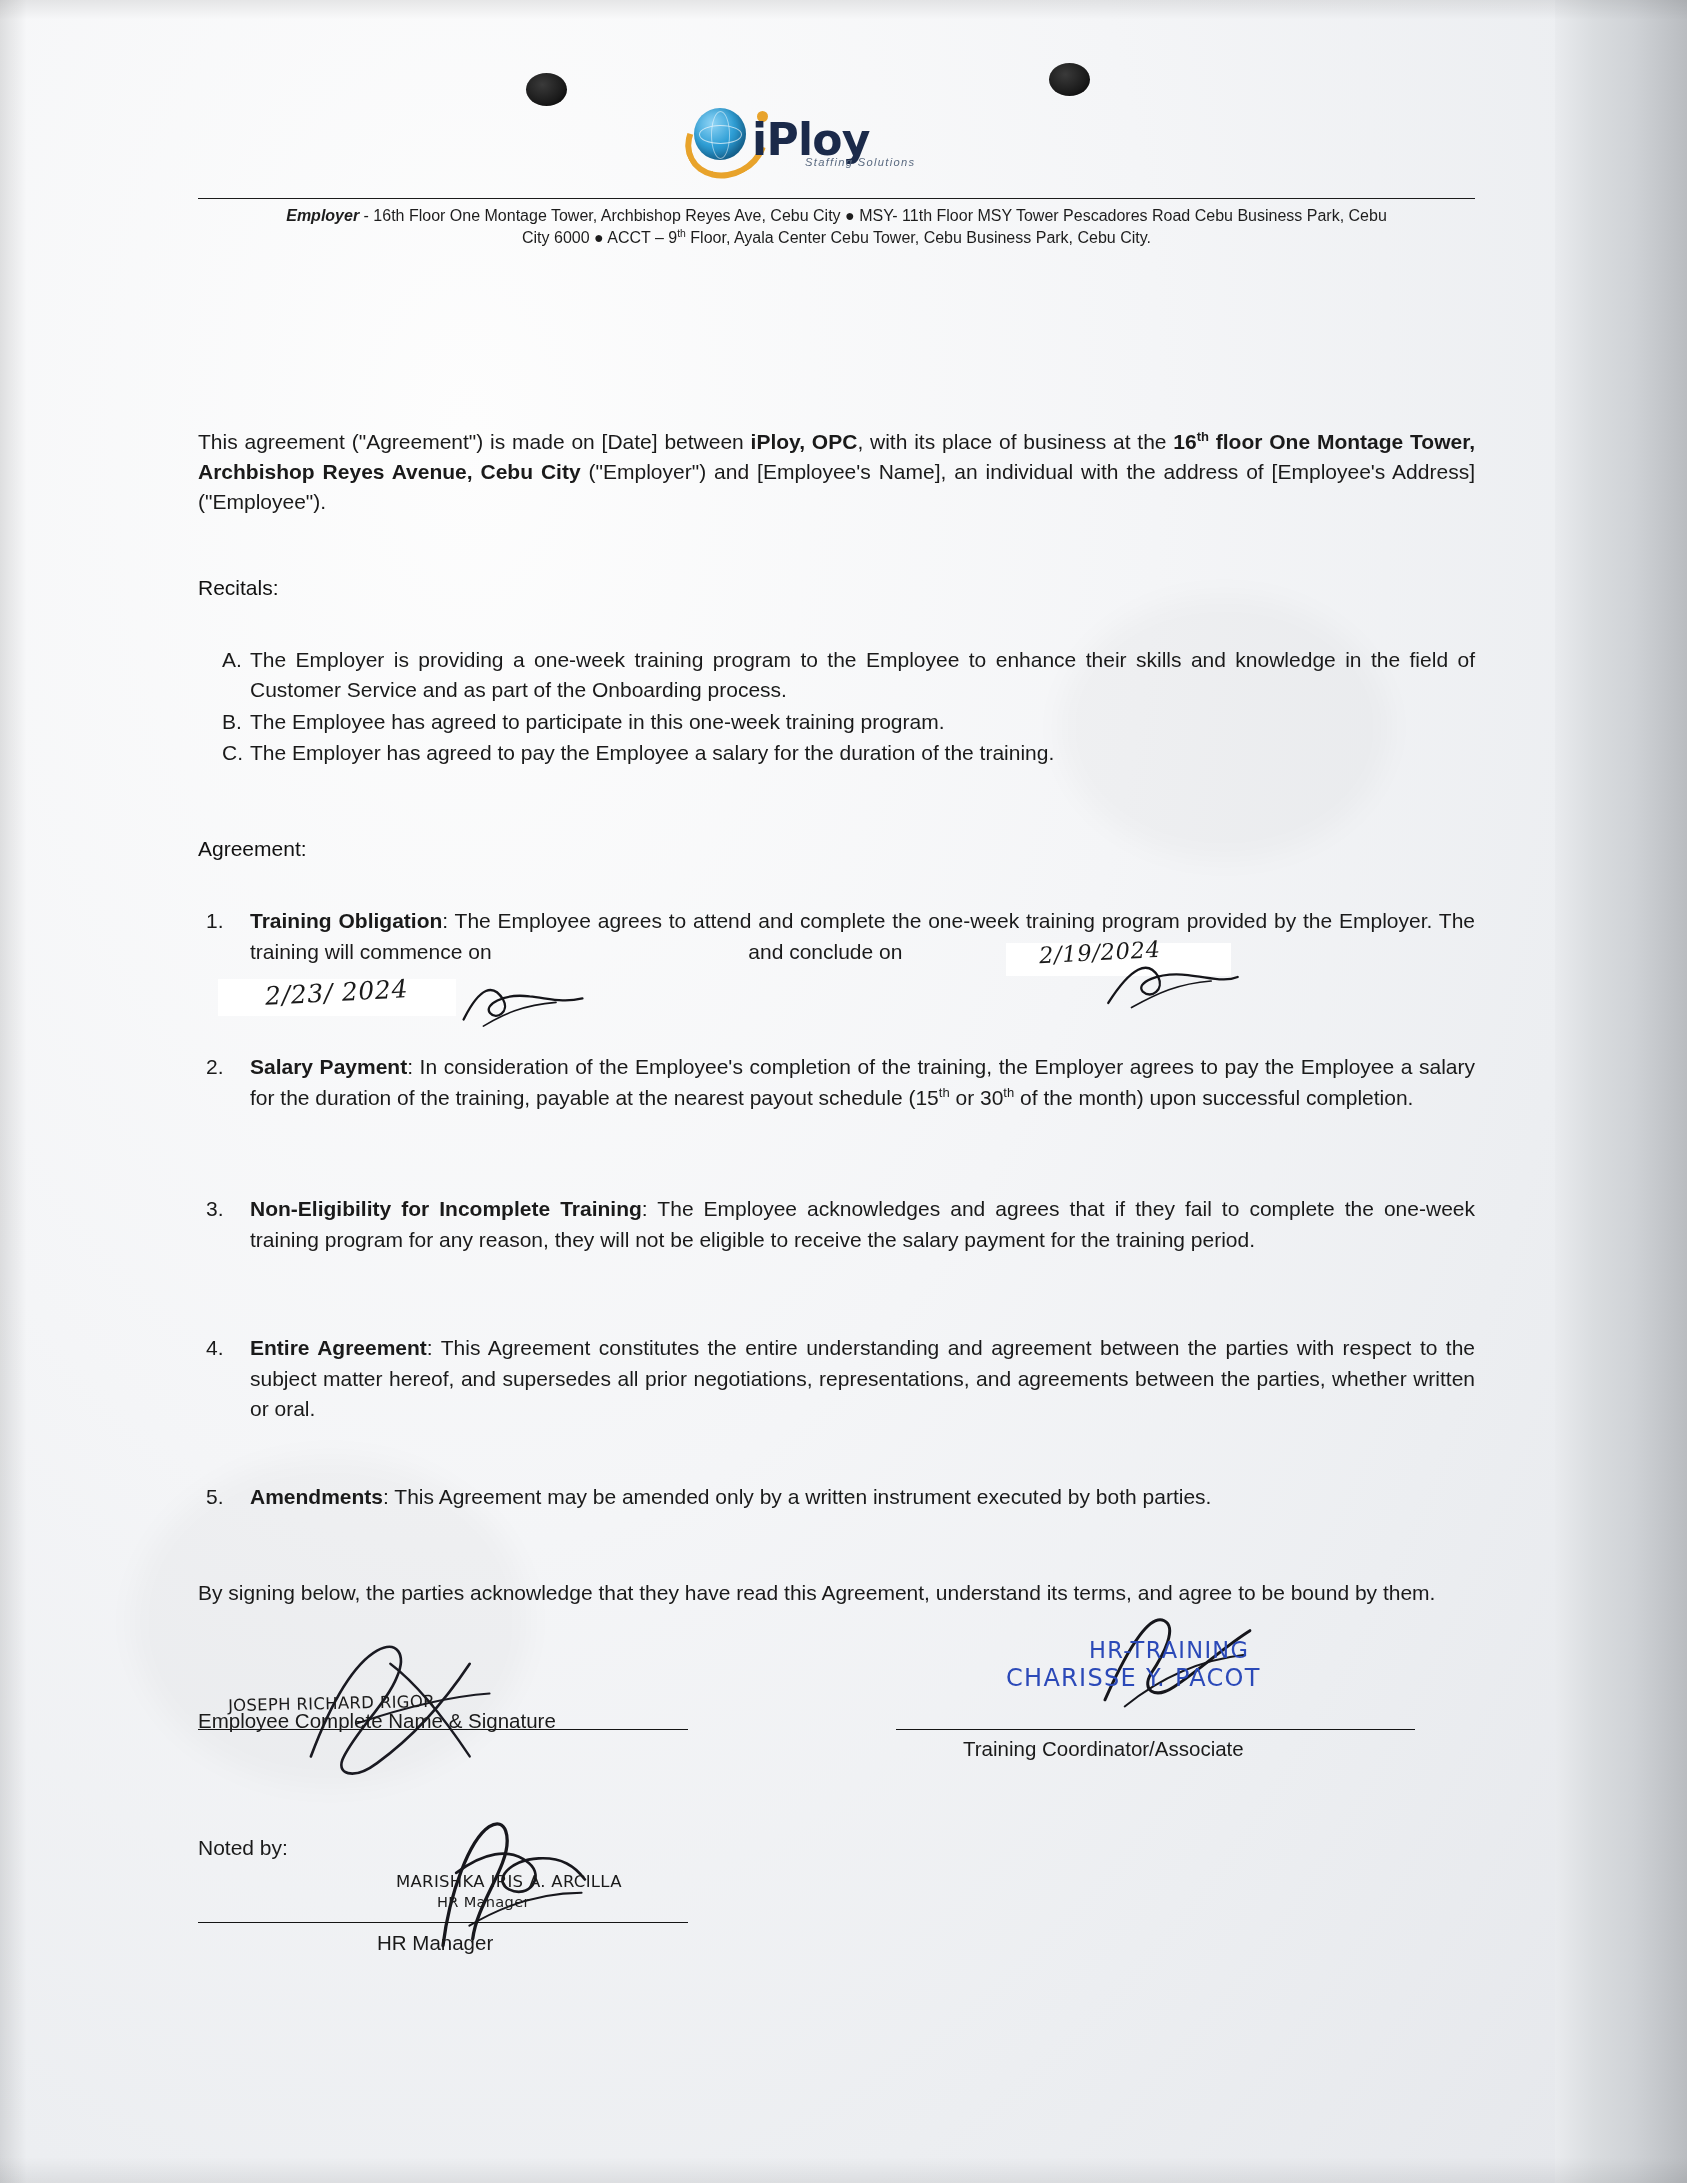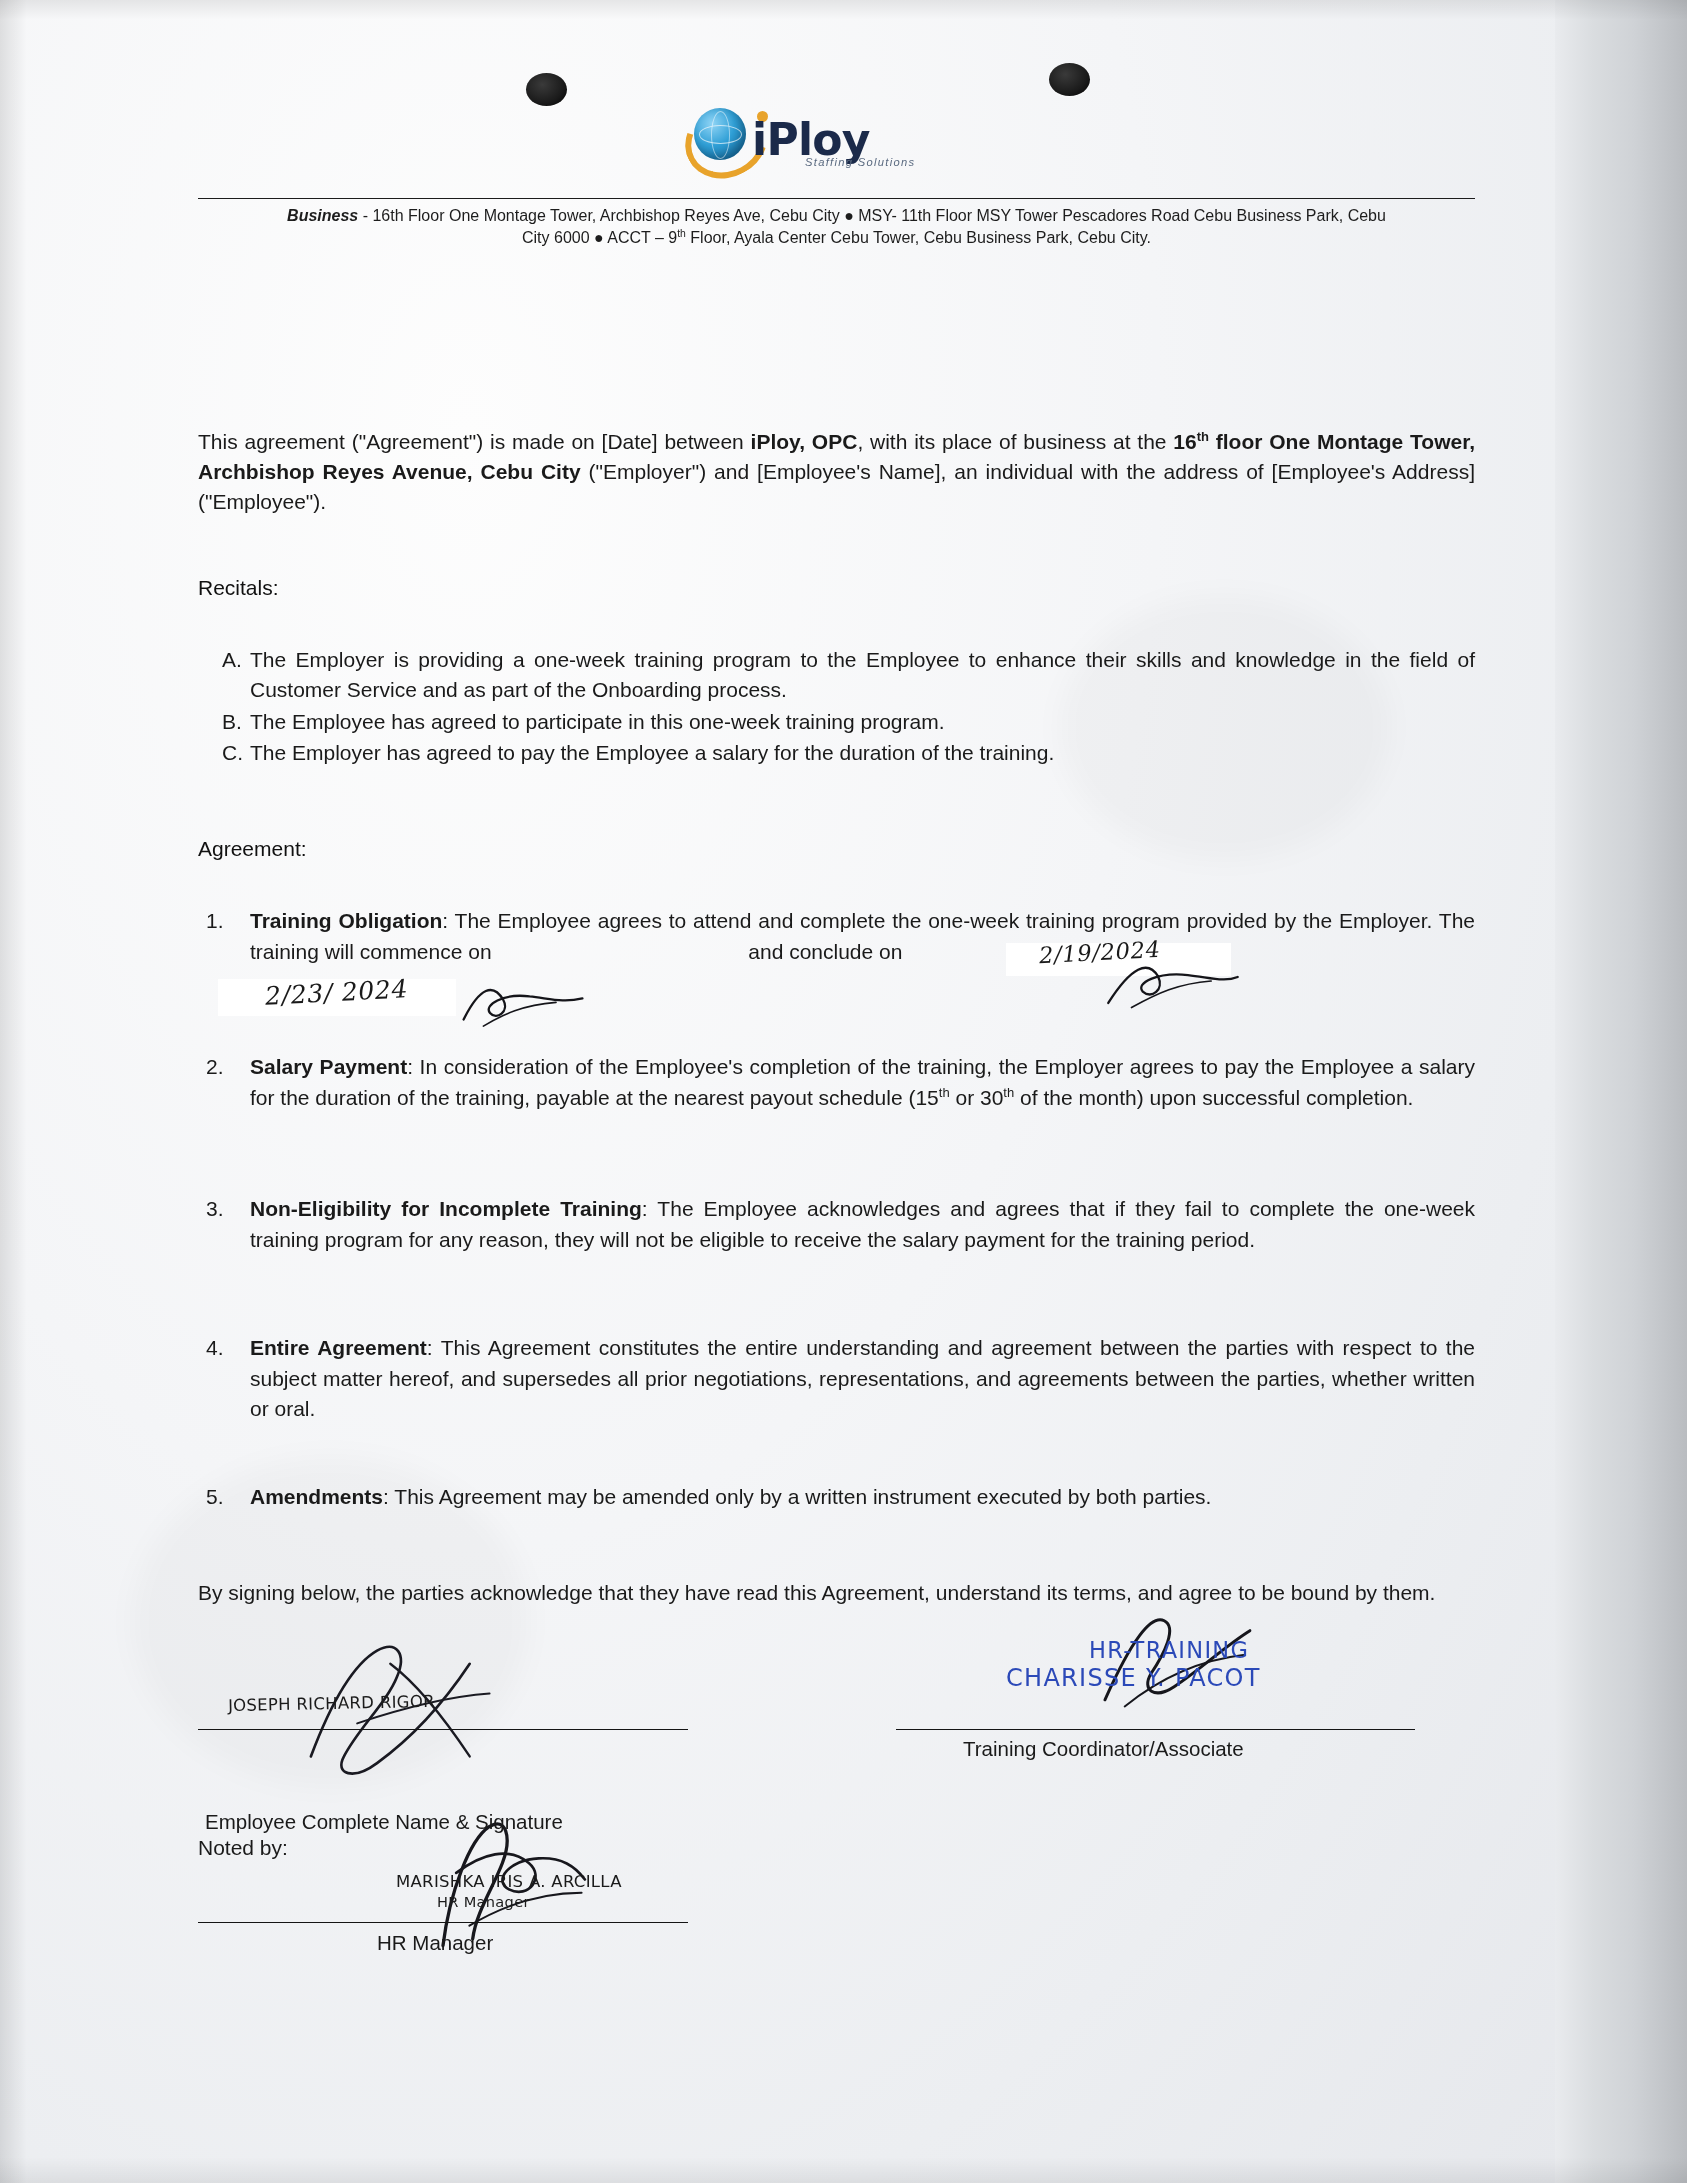--- a/index.html
+++ b/index.html
@@ -263,21 +263,21 @@
   }
   #sig-line-employee { left: 198px; top: 1729px; width: 490px; }
   #sig-line-trainer { left: 896px; top: 1729px; width: 519px; }
   #sig-line-hr { left: 198px; top: 1922px; width: 490px; }
 
   .sig-caption {
     position: absolute;
     font-size: 20.5px;
     color: #1a1a1a;
   }
-  #caption-employee { left: 198px; top: 1810px; margin-left: 7px; }
+  #caption-employee { left: 198px; top: 1709px; }
   #caption-trainer { left: 963px; top: 1737px; text-align: center; }
   #caption-hr { left: 377px; top: 1931px; }
 
   #noted-by-label {
     position: absolute;
     left: 198px; top: 1836px;
     font-size: 21px;
     color: #1a1a1a;
   }
 
@@ -345,21 +345,21 @@
     <div class="swoosh"></div>
     <div class="globe"></div>
     <div class="logo-dot"></div>
     <div class="logo-text">iPloy</div>
     <div class="logo-sub">Staffing Solutions</div>
   </div>
 
   <div class="hr-line"></div>
 
   <div class="addr">
-    <i>Business</i><span> - 16th Floor One Montage Tower, Archbishop Reyes Ave, Cebu City ● </span><b>MSY-</b><span> 11th Floor MSY Tower Pescadores Road Cebu Business Park, Cebu</span><br>
+    <i>Employer</i><span> - 16th Floor One Montage Tower, Archbishop Reyes Ave, Cebu City ● </span><b>MSY-</b><span> 11th Floor MSY Tower Pescadores Road Cebu Business Park, Cebu</span><br>
     <span>City 6000 ● </span><b>ACCT</b><span> – 9</span><sup>th</sup><span> Floor, Ayala Center Cebu Tower, Cebu Business Park, Cebu City.</span>
   </div>
 
 
   <div class="body-text" id="intro-para">
     <span>This agreement ("Agreement") is made on [Date] between </span><b>iPloy, OPC</b><span>, with its place of business at the </span><b><span>16</span><sup>th</sup><span> floor One Montage Tower, Archbishop Reyes Avenue, Cebu City</span></b><span> ("Employer") and [Employee's Name], an individual with the address of [Employee's Address] ("Employee").</span>
   </div>
 
   <div class="section-label" id="recitals-label">Recitals:</div>
 

